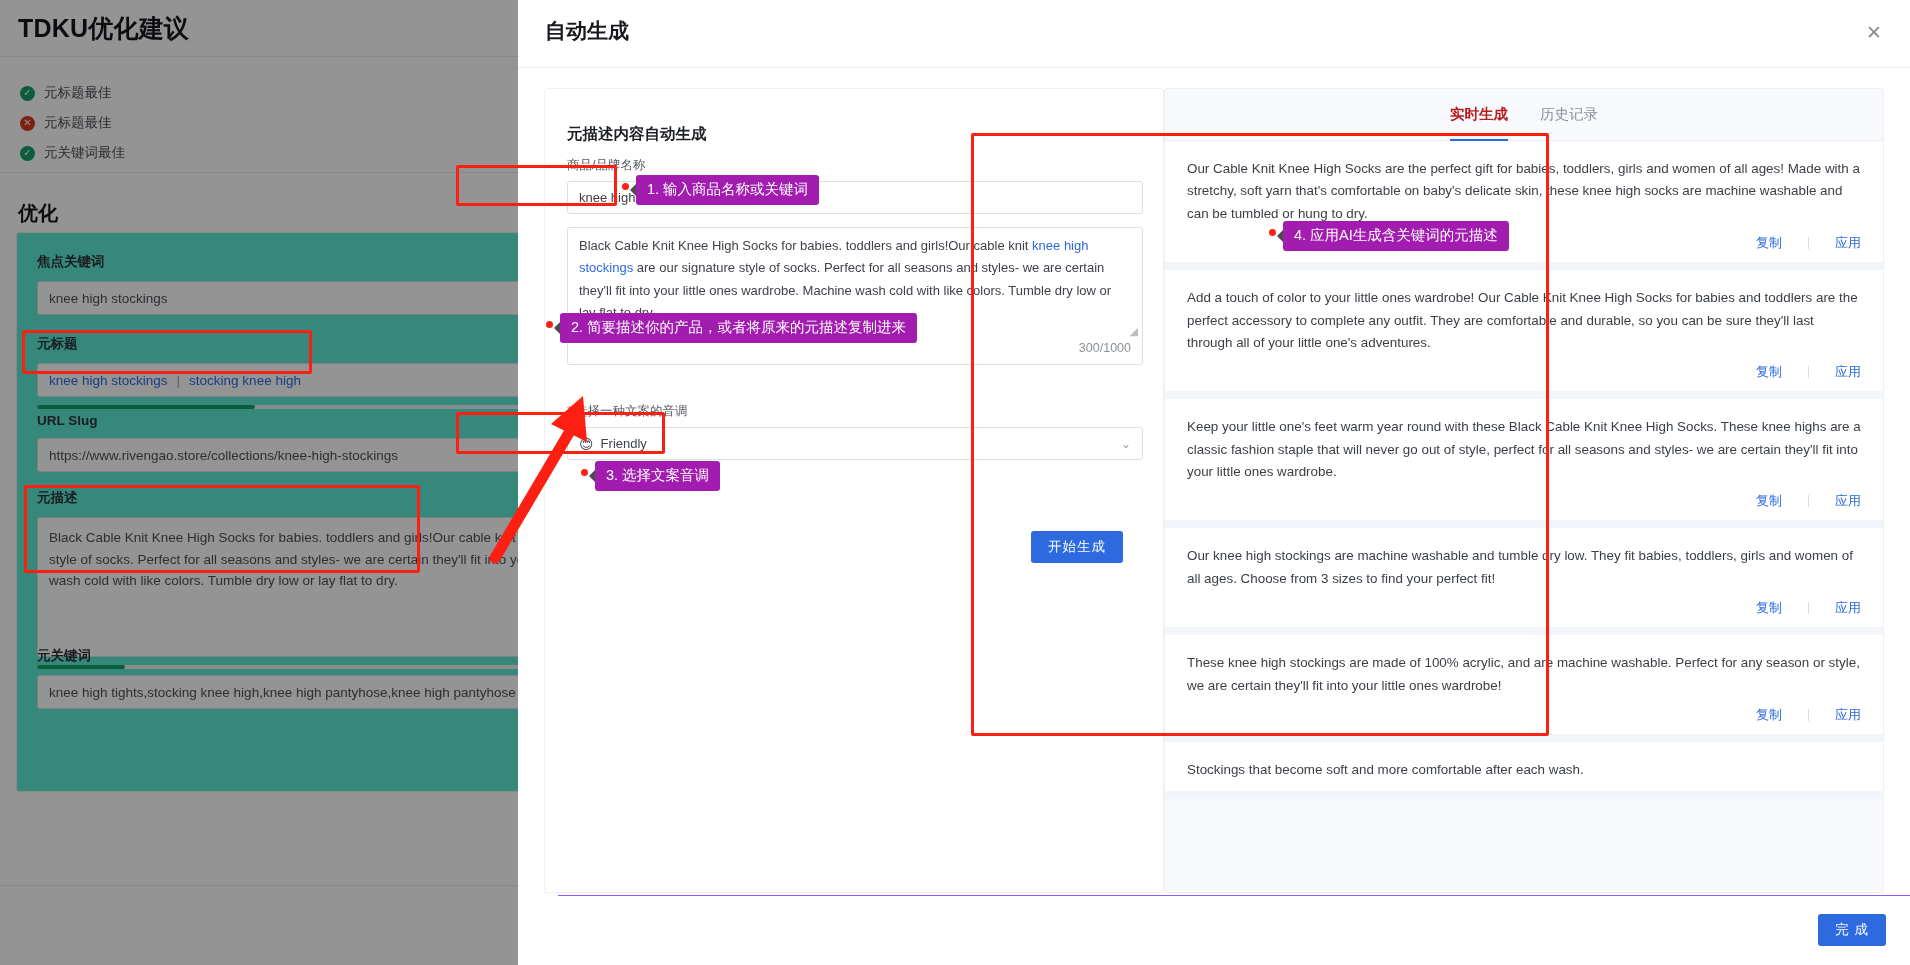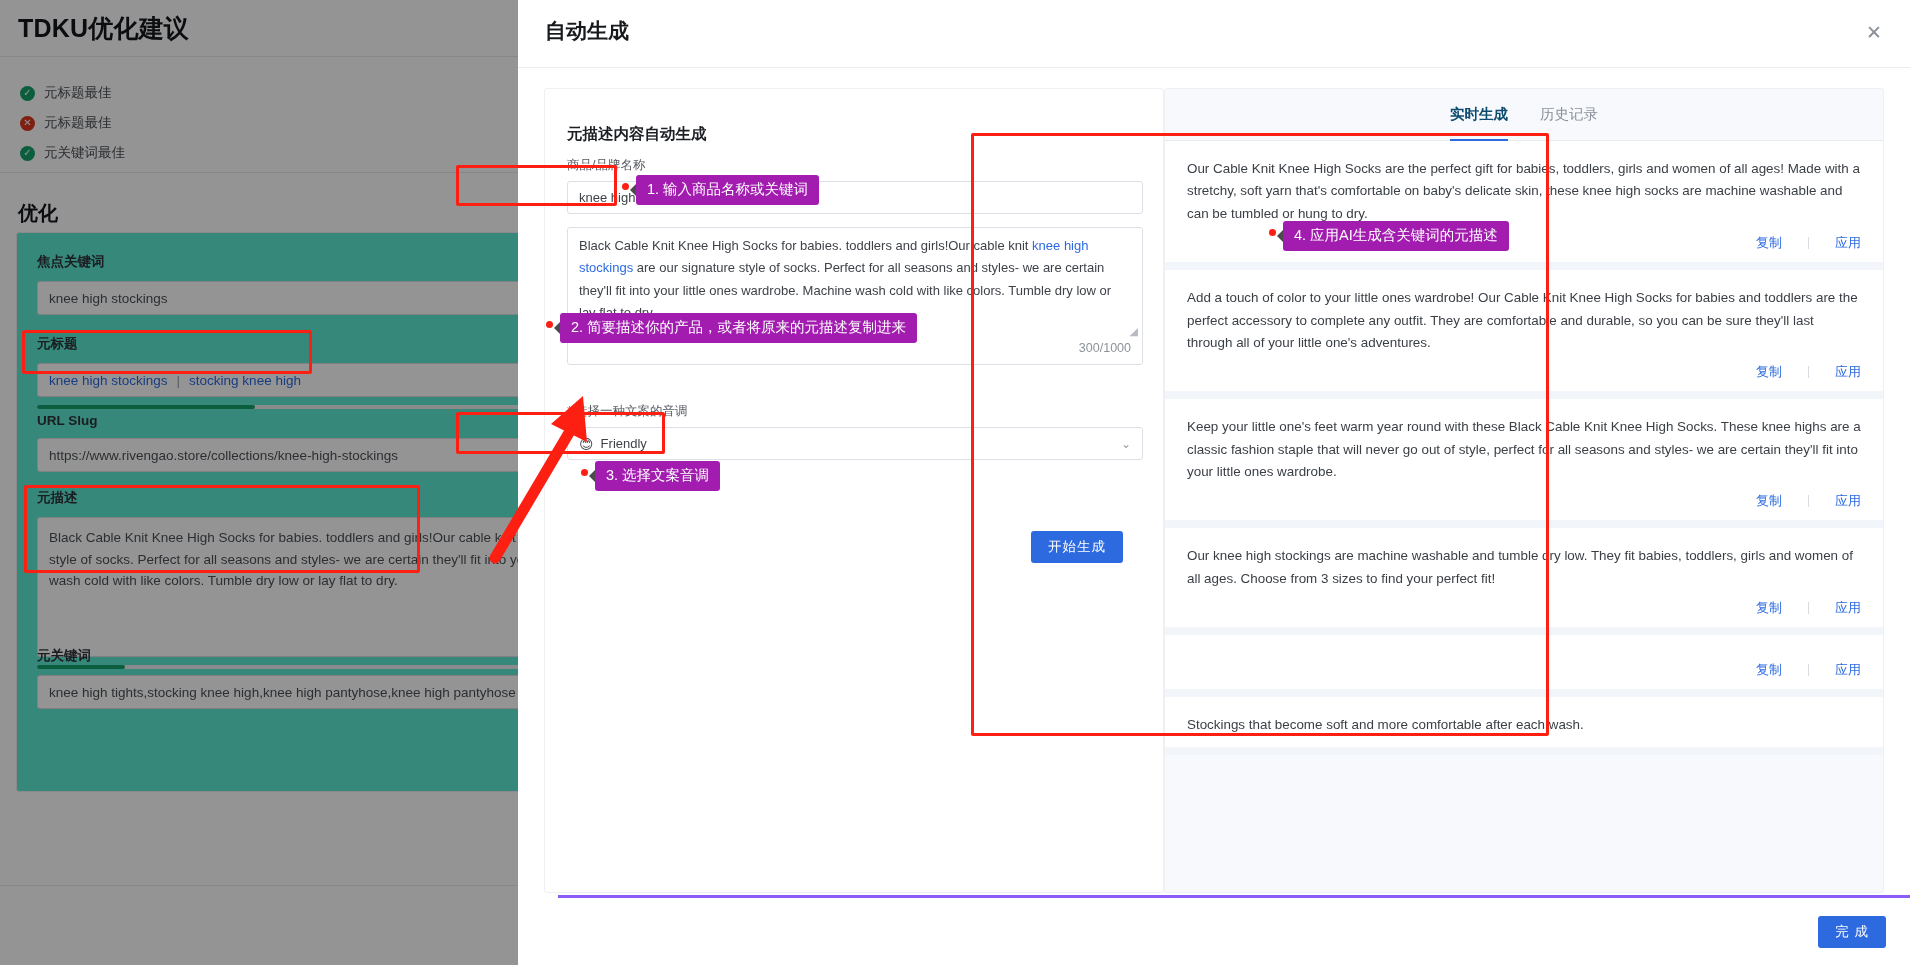--- a/index.html
+++ b/index.html
@@ -134,37 +134,37 @@
     width: 720px; height: 805px;
     background:#f7f9fc; border:1px solid #eef0f2; border-radius:3px;
     display:flex; flex-direction:column;
   }
   .tabs {
     height: 52px; flex: 0 0 52px; display:flex; align-items:center;
     justify-content:center; gap: 32px; border-bottom:1px solid #e9ecef; position:relative;
   }
   .tab { font-size: 14.5px; color:#8a9099; cursor:pointer; height: 52px;
          display:flex; align-items:center; position:relative; }
-  .tab.active { color:#0c4a6e; font-weight:bold; }
+  .tab.active { color:#b91c1c; font-weight:bold; }
   .tab.active::after {
     content:""; position:absolute; left:0; right:0; bottom:0; height:2px; background:#2d6ae0;
   }
   .cards { flex:1 1 auto; overflow:hidden; padding: 0; }
   .gcard {
     background:#ffffff; padding: 17px 22px 10px 22px; border-bottom: 8px solid #f2f5f9;
   }
   .gcard-text { font-size: 13.4px; color:#3a3f45; line-height: 1.67; }
   .gcard-actions {
     display:flex; justify-content:flex-end; align-items:center; gap: 0; margin-top: 9px;
   }
   .gcard-actions a { color:#2d6ae0; font-size: 13px; text-decoration:none; cursor:pointer; }
   .act-sep { width:1px; height: 12px; background:#d8dce1; margin: 0 26px; }
 
   .modal-footer {
-    flex: 0 0 70px; height: 70px; border-top:3px solid #8b5cf6; position:relative;margin-left:40px;
+    flex: 0 0 70px; height: 70px; border-top:1px solid #8b5cf6; position:relative;margin-left:40px;
   }
   .footer-btn { position:absolute; right: 24px; top: 18px; }
 
   
   .anno { position:absolute; }
   .redbox { position:absolute; border: 3px solid #fd1f12; border-radius: 2px; }
   .tip {
     position:absolute; background:#a21caf; color:#fff; border-radius:3px;
     font-size: 14.5px; padding: 6px 11px 7px 11px; white-space:nowrap;
     line-height: 1.2;
@@ -326,20 +326,21 @@
           <div class="gcard">
             <div class="gcard-text">Our knee high stockings are machine washable and tumble dry low. They fit babies, toddlers, girls and women of all ages. Choose from 3 sizes to find your perfect fit!</div>
             <div class="gcard-actions">
               <a>复制</a>
               <span class="act-sep"></span>
               <a>应用</a>
             </div>
           </div>
 
           <div class="gcard">
+            <div class="gcard-text">These knee high stockings are made of 100% acrylic, and are machine washable.  Perfect for any season or style, we are certain they'll fit into your little ones wardrobe!</div>
             <div class="gcard-actions">
               <a>复制</a>
               <span class="act-sep"></span>
               <a>应用</a>
             </div>
           </div>
 
           <div class="gcard">
             <div class="gcard-text">Stockings that become soft and more comfortable after each wash.</div>
           </div>

